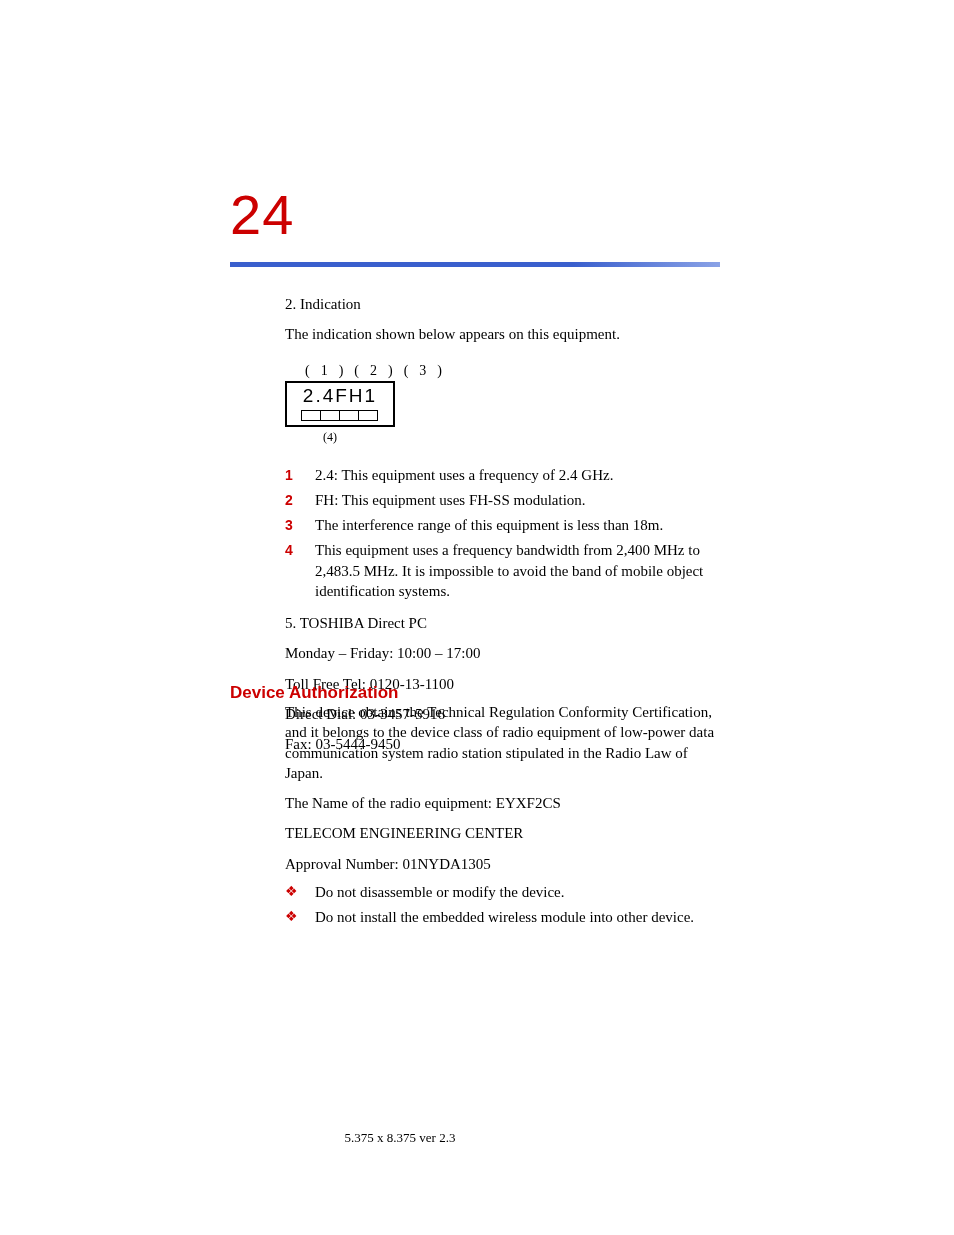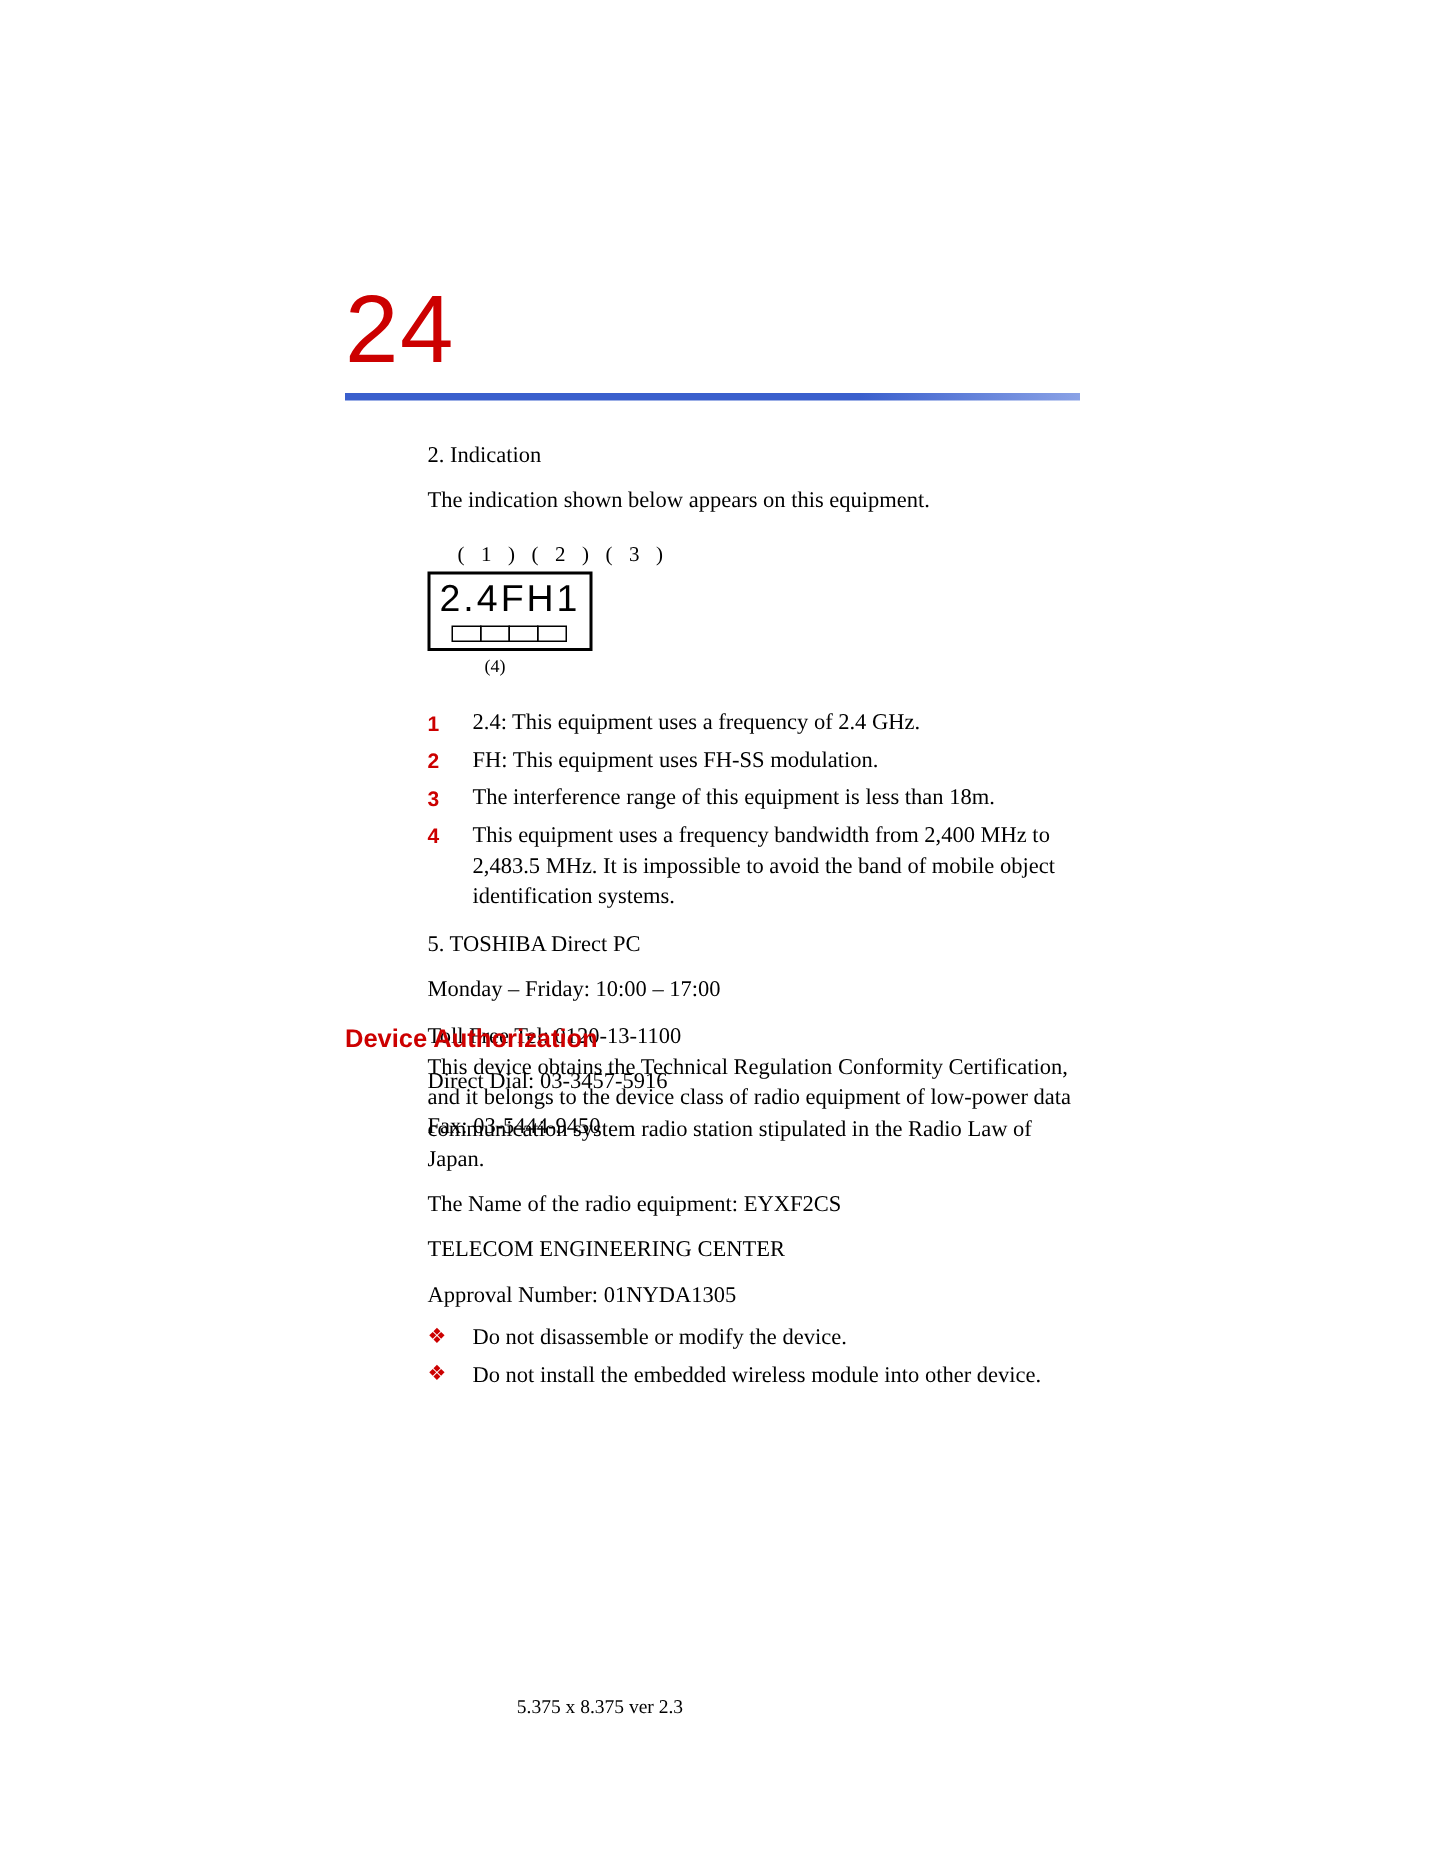--- a/index.html
+++ b/index.html
@@ -15,21 +15,21 @@
   .page {
     position: relative;
     width: 954px;
     height: 1235px;
     box-sizing: border-box;
   }
   .page-number {
     position: absolute;
     left: 230px;
     top: 182px;
-    font-size: 64px;
+    font-size: 56px;
     color: #cc0000;
     font-family: Arial, Helvetica, sans-serif;
     font-weight: normal;
     letter-spacing: 1px;
   }
   .divider {
     position: absolute;
     left: 230px;
     top: 262px;
     width: 490px;
@@ -59,21 +59,21 @@
     margin-bottom: 2px;
   }
   .label-box {
     border: 2px solid #000;
     width: 106px;
     padding: 2px 0 4px 0;
     text-align: center;
   }
   .label-box .model {
     font-family: Arial, Helvetica, sans-serif;
-    font-size: 25px;
+    font-size: 19px;
     letter-spacing: 2px;
     font-weight: normal;
   }
   .label-box .boxes {
     margin: 3px auto 0 auto;
     display: flex;
     justify-content: center;
   }
   .label-box .boxes span {
     width: 18px;

